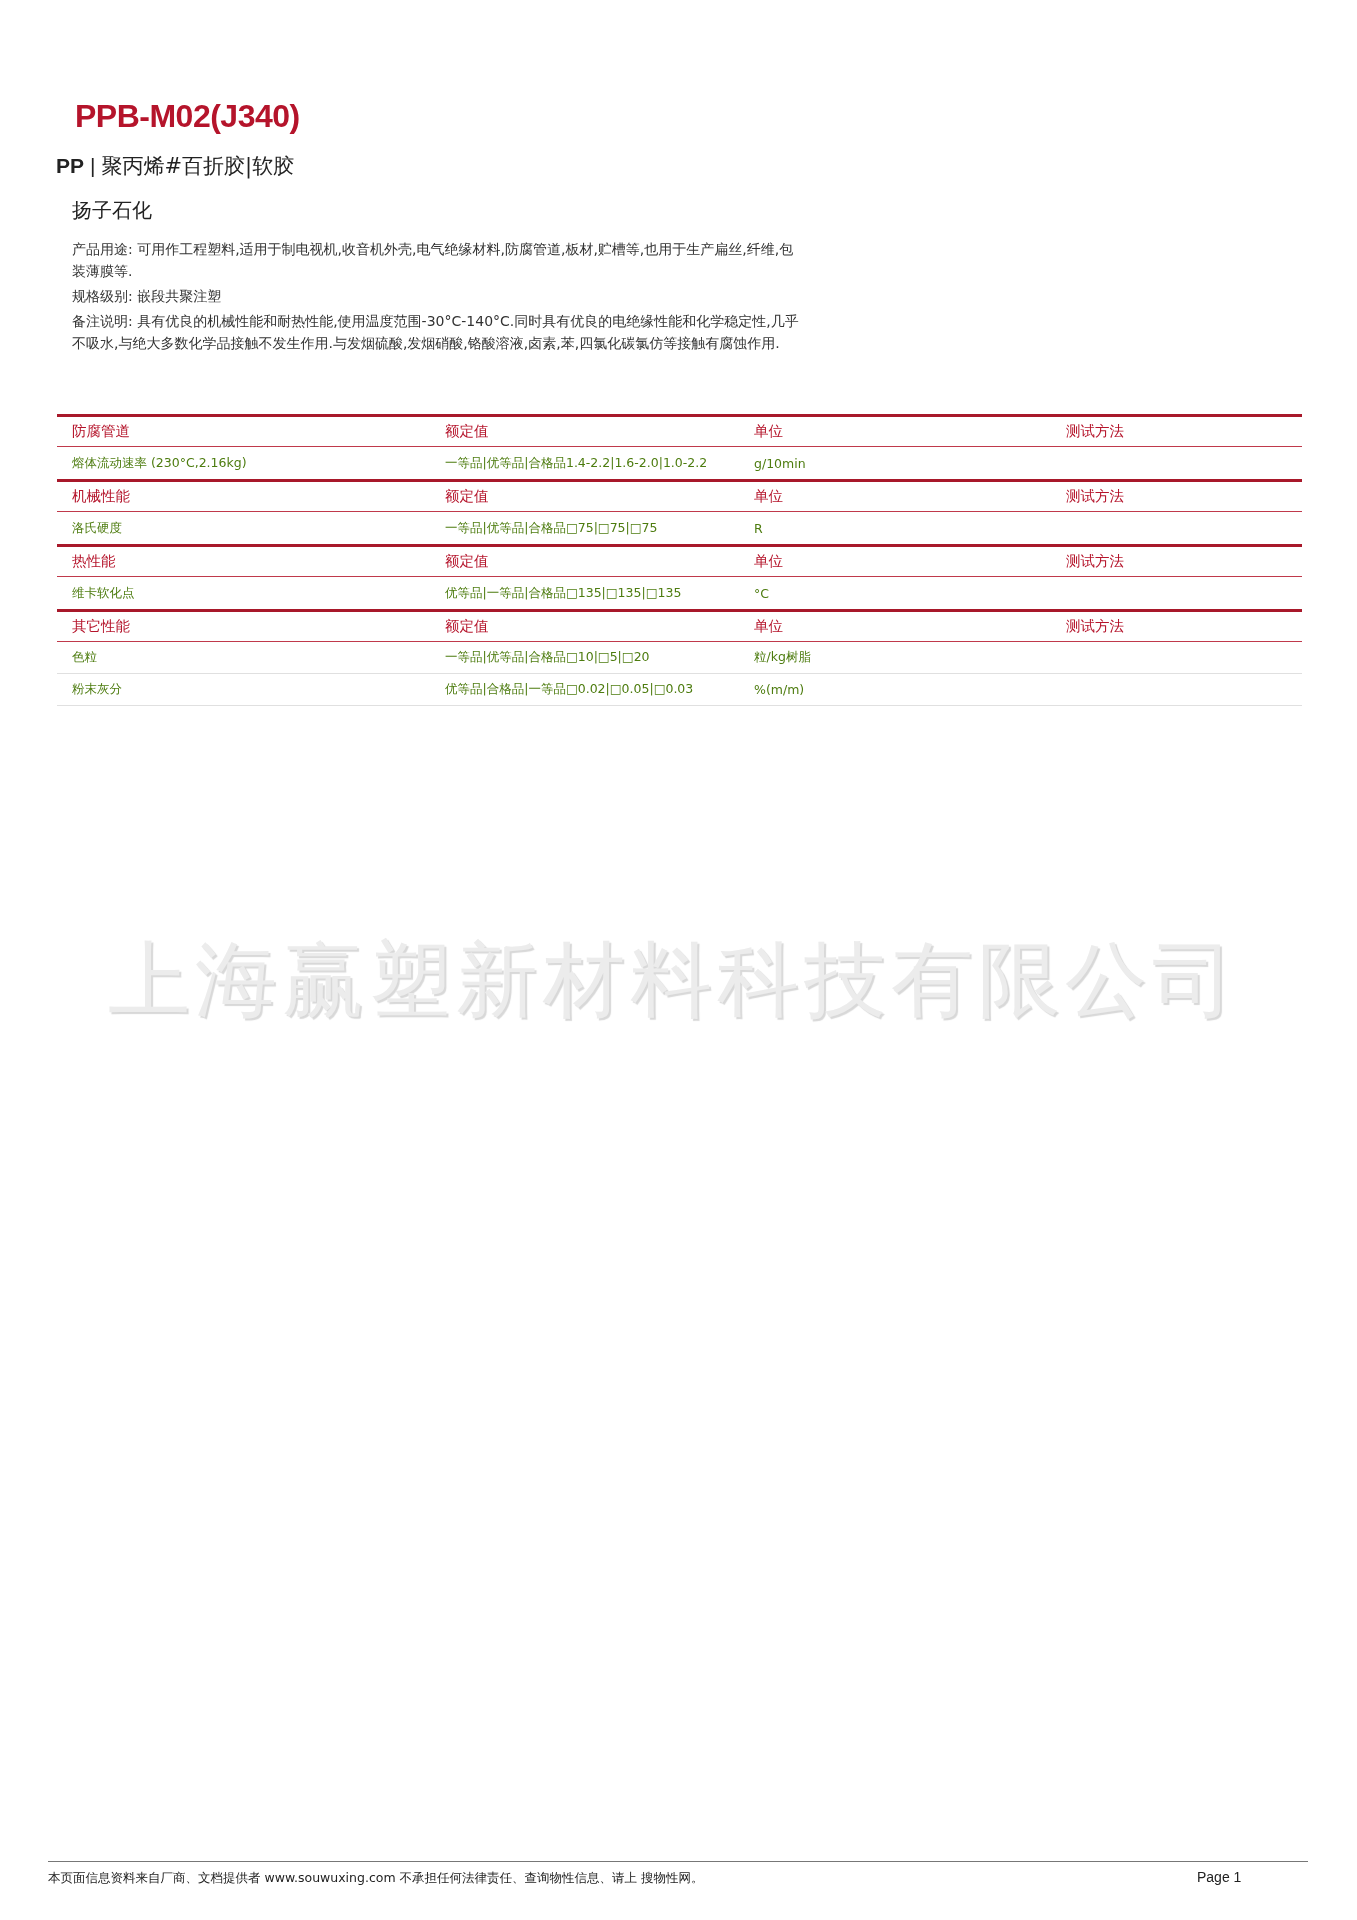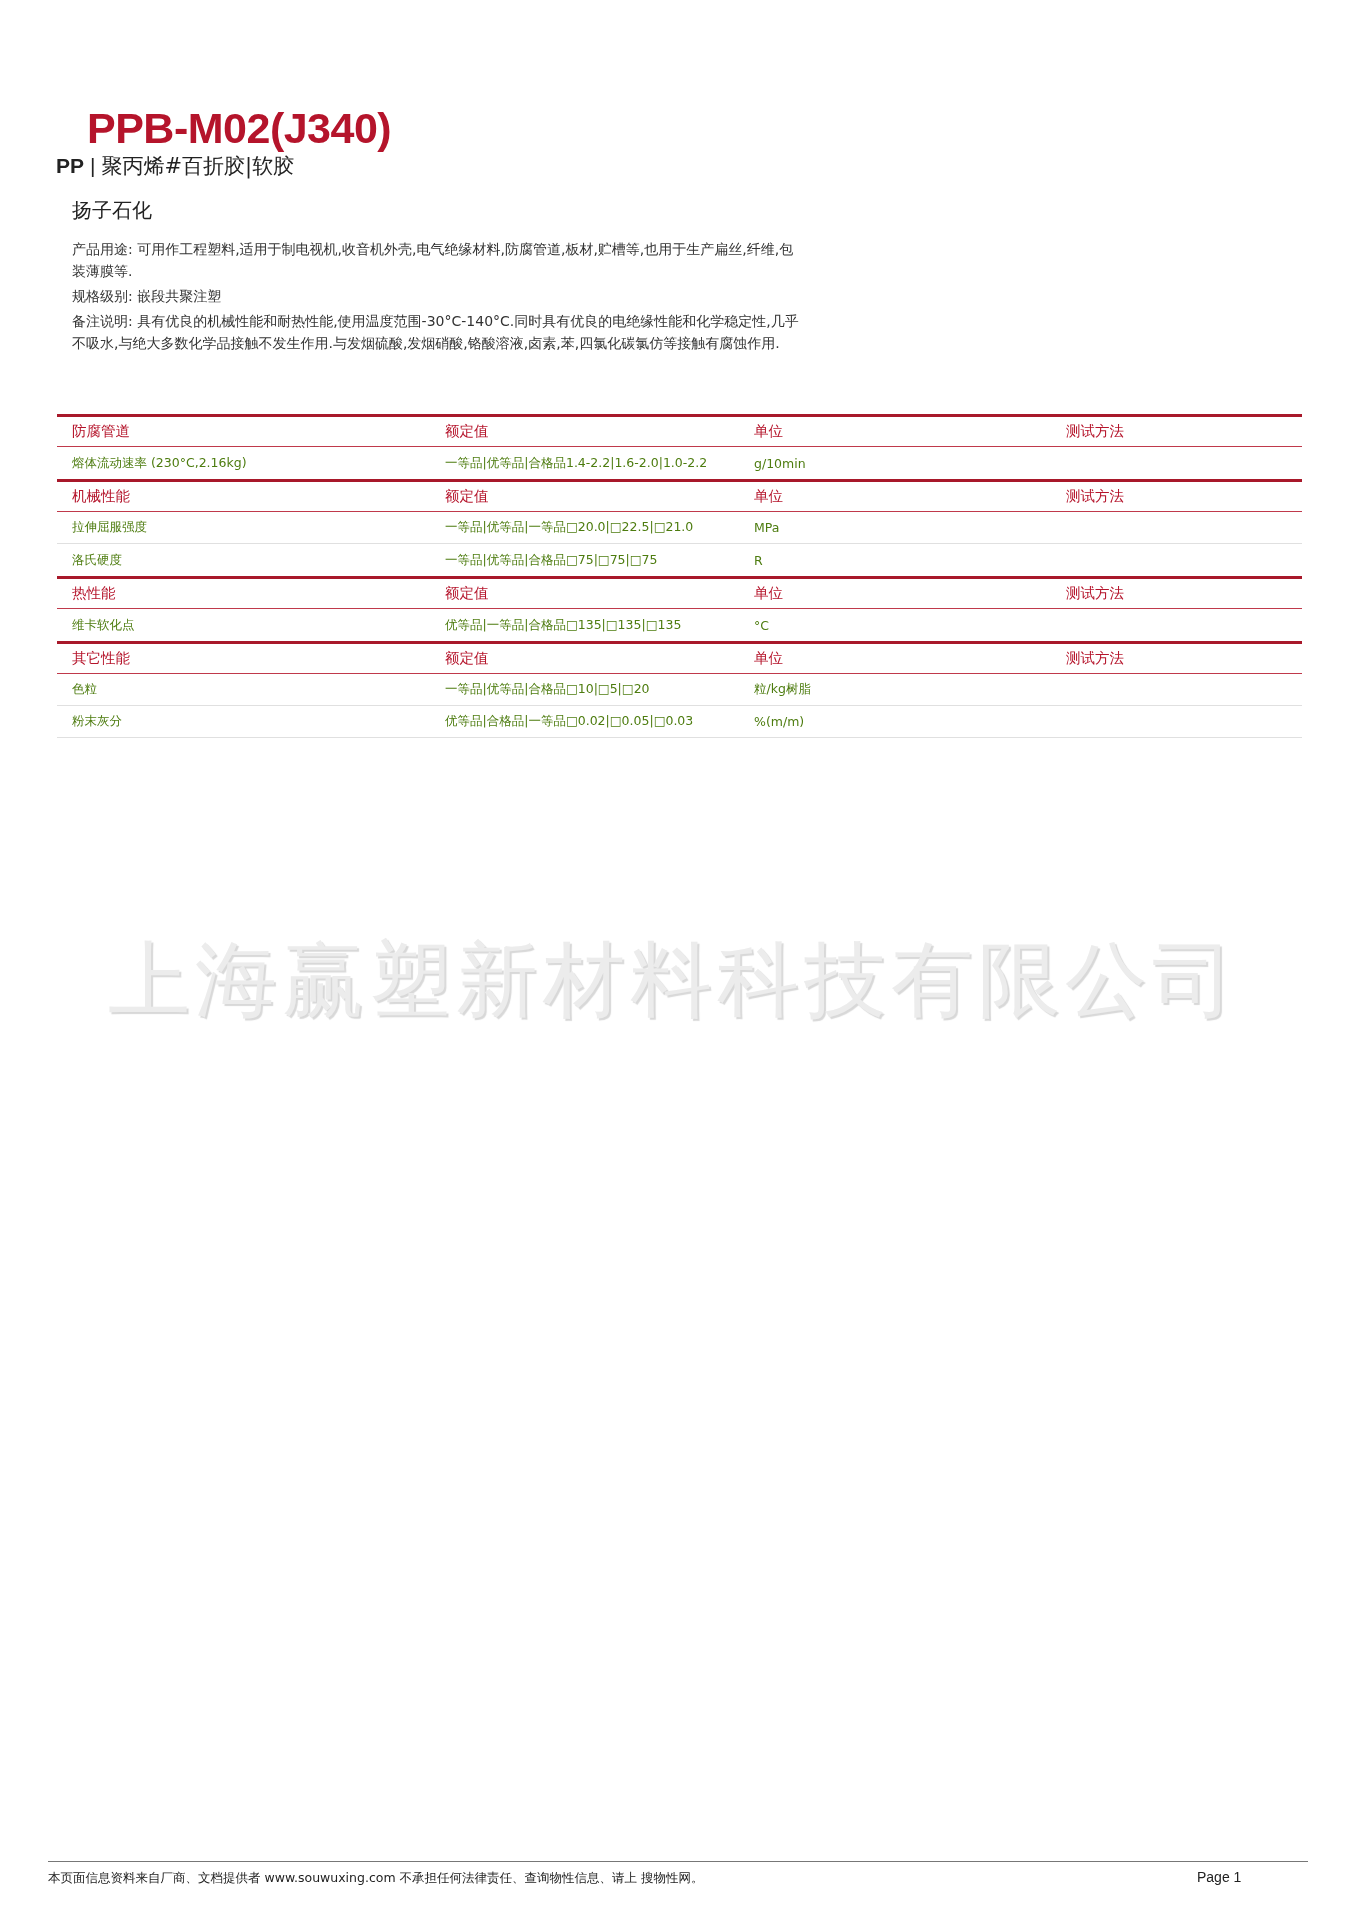--- a/index.html
+++ b/index.html
@@ -14,24 +14,24 @@
       overflow: hidden;
       font-family: "DejaVu Sans", "Liberation Sans", sans-serif;
       color: #222222;
     }
     .title {
       position: absolute;
       left: 71px;
       top: 88px;
       font-family: "Liberation Sans", sans-serif;
       font-weight: bold;
-      font-size: 43px;
+      font-size: 32px;
       letter-spacing: -0.5px;
       color: #b5142b;
-      margin: 16px;
+      margin: 4px;
       line-height: 48px;
     }
     .subtitle {
       position: absolute;
       left: 56px;
       top: 152px;
       font-size: 21px;
       line-height: 28px;
       color: #222;
     }
@@ -167,26 +167,20 @@
     <div class="c3">g/10min</div>
     <div class="c4"></div>
   </div>
 
   <div class="section-head">
     <div class="c1">机械性能</div>
     <div class="c2">额定值</div>
     <div class="c3">单位</div>
     <div class="c4">测试方法</div>
   </div>
-  <div class="row">
-    <div class="c1">拉伸屈服强度</div>
-    <div class="c2">一等品|优等品|一等品□20.0|□22.5|□21.0</div>
-    <div class="c3">MPa</div>
-    <div class="c4"></div>
-  </div>
   <div class="row last">
     <div class="c1">洛氏硬度</div>
     <div class="c2">一等品|优等品|合格品□75|□75|□75</div>
     <div class="c3">R</div>
     <div class="c4"></div>
   </div>
 
   <div class="section-head">
     <div class="c1">热性能</div>
     <div class="c2">额定值</div>

